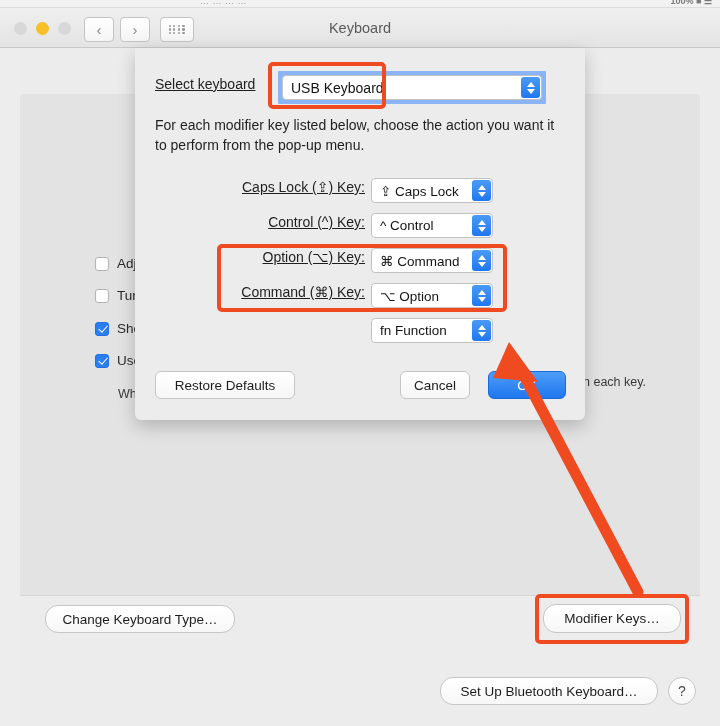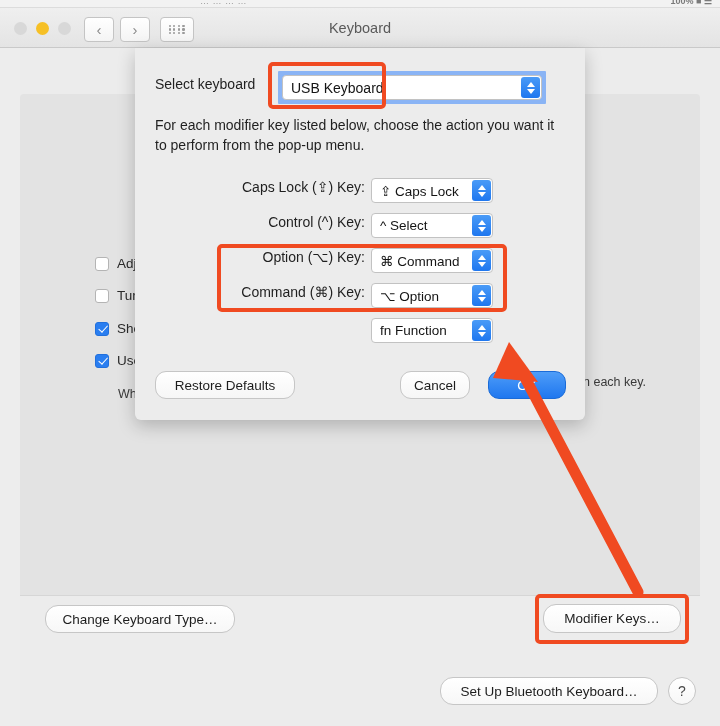--- a/index.html
+++ b/index.html
@@ -130,21 +130,21 @@
 
   
   .sheet {
     position: absolute; left: 135px; top: 48px; width: 450px; height: 372px;
     background: #ececec;
     border-bottom-left-radius: 6px; border-bottom-right-radius: 6px;
     box-shadow: 0 6px 18px rgba(0,0,0,.22);
   }
   .sheet-row { position: absolute; display: flex; align-items: center; }
 
-  .label-right { font-size: 14px; color: #1f1f1f; white-space: nowrap; }
+  .label-right { font-size: 14px; color: #1f1f1f; white-space: nowrap; text-decoration: underline; }
   .sheet-desc {
     position: absolute; left: 20px; top: 67px; width: 400px;
     font-size: 14px; color: #1f1f1f; line-height: 1.45;
   }
 
   
   .popup {
     position: relative; height: 25px;
     background: #ffffff; border: 1px solid #c2c2c2; border-radius: 4px;
     display: flex; align-items: center; padding-left: 8px;
@@ -164,21 +164,21 @@
 
   .combo-wrap {
     position: absolute; left: 143px; top: 23px; width: 268px; height: 33px;
     border-radius: 1px; background: #8ab4f5; padding: 4px;
   }
   .combo-wrap .popup { height: 25px; width: 100%; font-size: 14px; }
 
   .sheet-btn {
     position: absolute; height: 28px;
     background: linear-gradient(#ffffff, #f6f6f6);
-    border: 1px solid #c6c6c6; border-radius: 11px;
+    border: 1px solid #c6c6c6; border-radius: 6px;
     display: flex; align-items: center; justify-content: center;
     font-size: 13.5px; color: #1d1d1d; white-space: nowrap;
   }
   .sheet-btn.primary {
     background: linear-gradient(#4e9df8, #1f77ef);
     border-color: #1a6bd8; color: #ffffff;
   }
 
   
   .hl {
@@ -283,21 +283,21 @@
       <span class="stepper">
           <i class="ar up"></i>
           <i class="ar down"></i>
         </span>
     </div>
 
     <div class="sheet-row" style="left:60px; top:166px; width:170px; justify-content:flex-end;">
       <span class="label-right">Control (^) Key:</span>
     </div>
     <div class="popup" style="position:absolute; left:236px; top:165px; width:122px;">
-      <span>^ Select</span>
+      <span>^ Control</span>
       <span class="stepper">
           <i class="ar up"></i>
           <i class="ar down"></i>
         </span>
     </div>
 
     <div class="sheet-row" style="left:60px; top:201px; width:170px; justify-content:flex-end;">
       <span class="label-right">Option (⌥) Key:</span>
     </div>
     <div class="popup" style="position:absolute; left:236px; top:200px; width:122px;">

